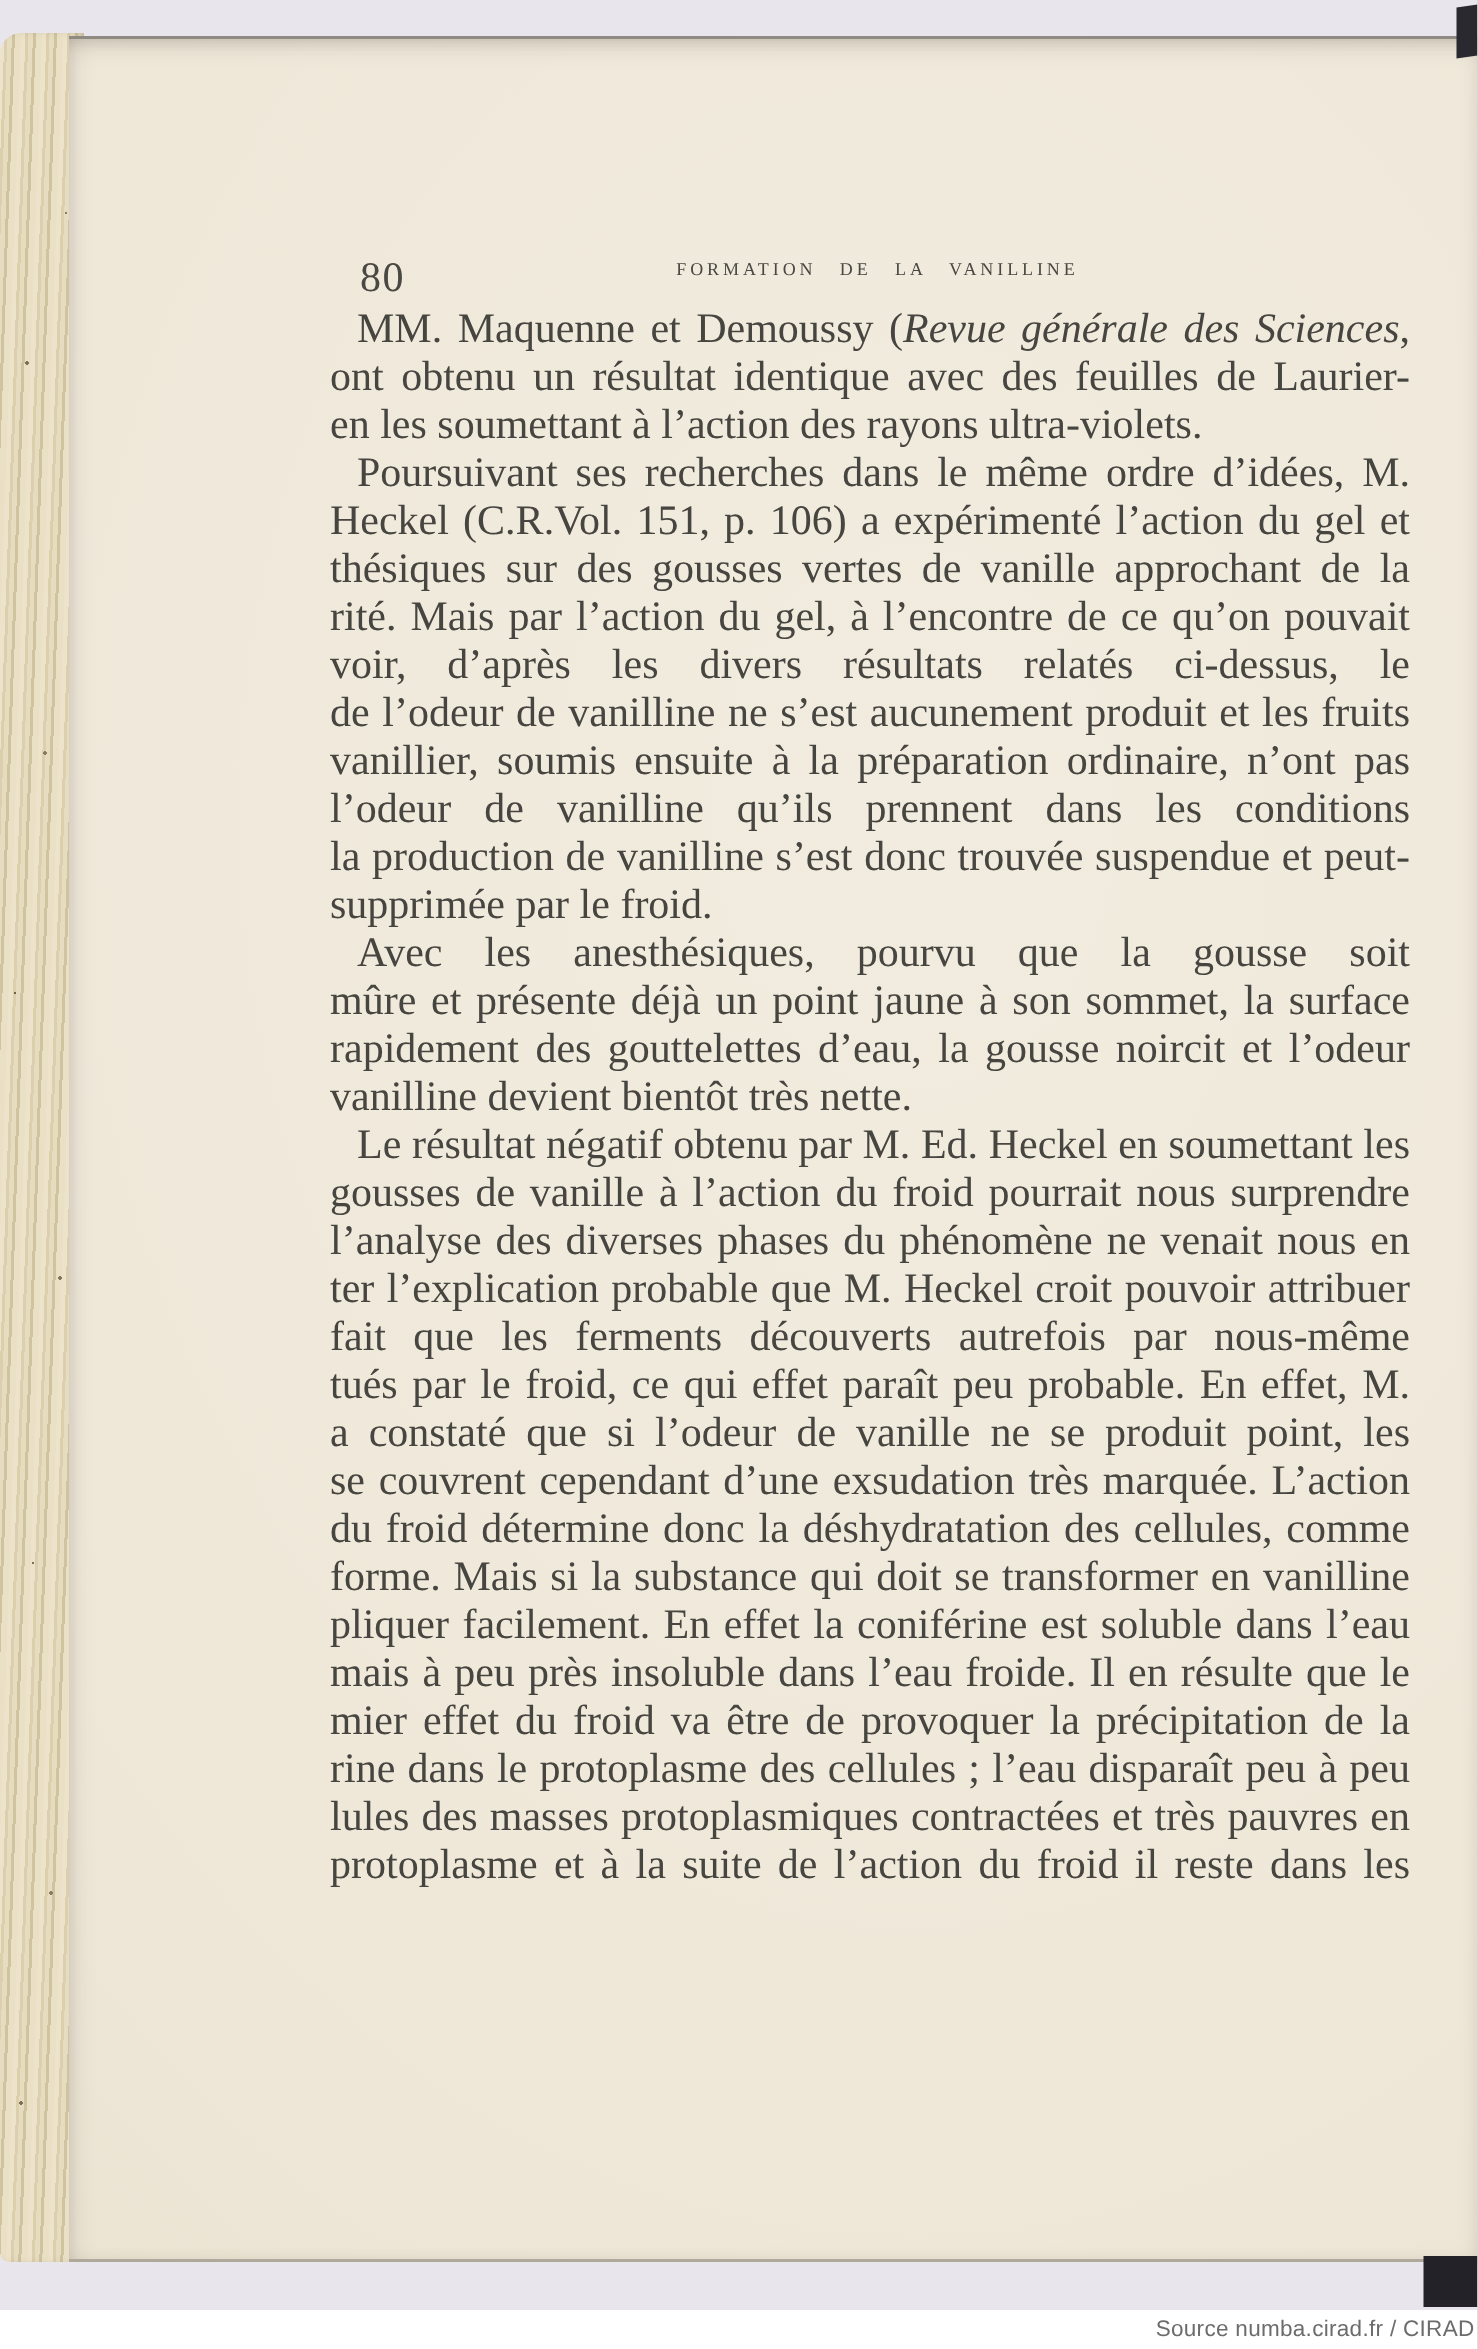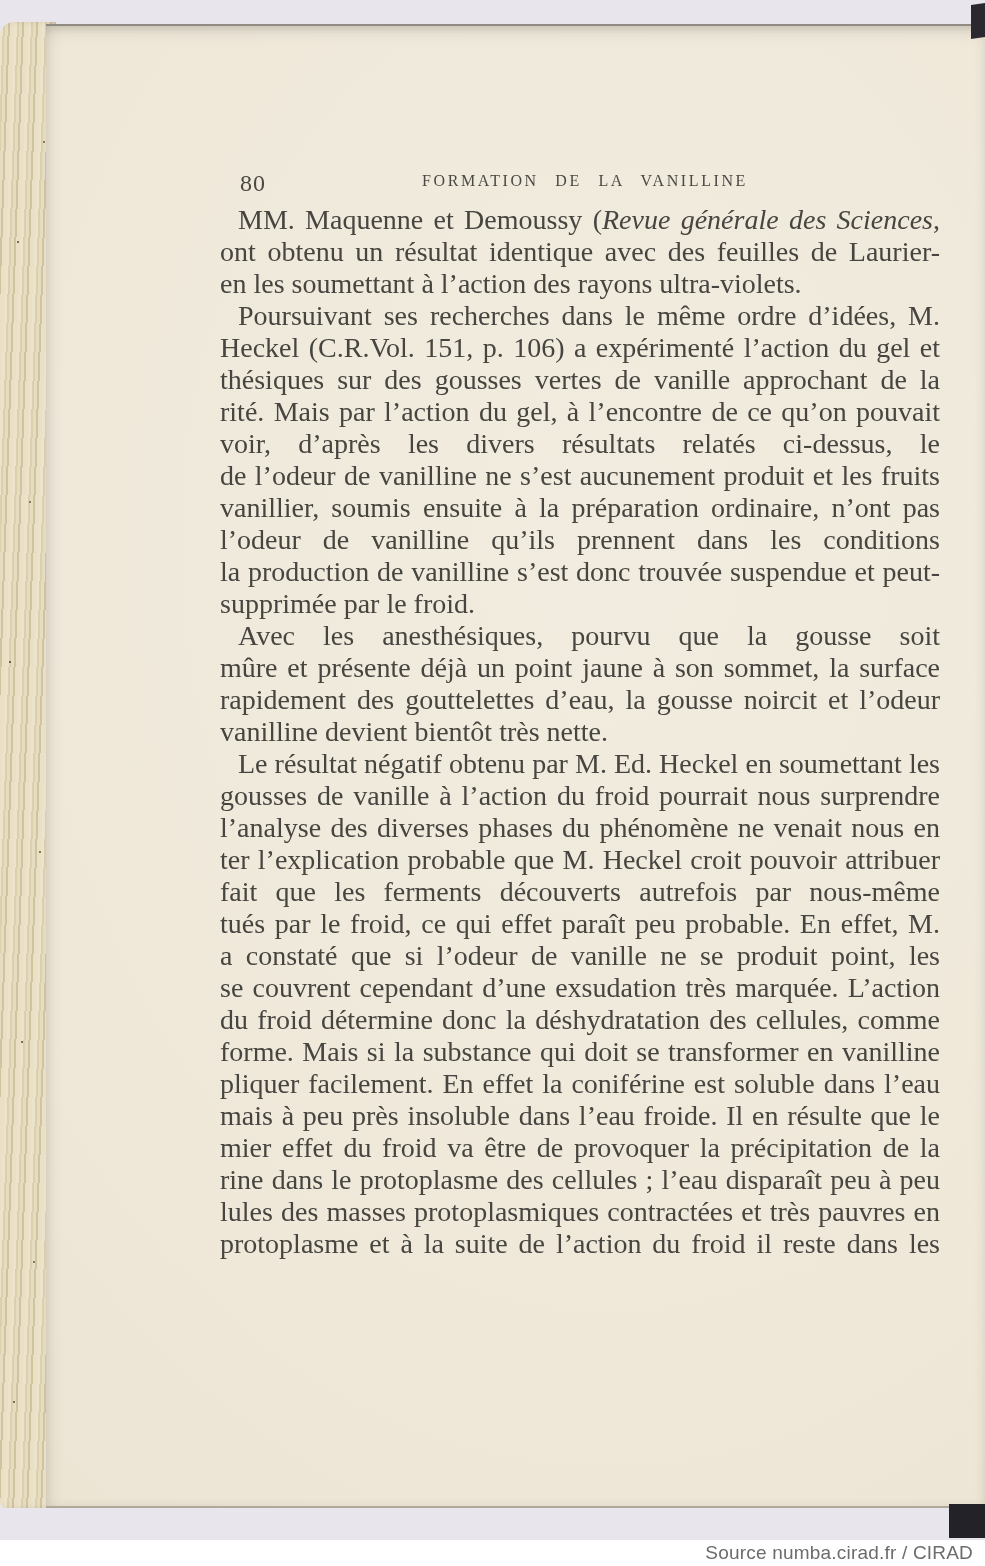--- a/index.html
+++ b/index.html
@@ -29,36 +29,36 @@
   .page {
     position:absolute; left:46px; top:24px; width:939px; height:1484px;
     background: radial-gradient(130% 110% at 60% 35%, #f1ecdf 0%, #efe8d9 55%, #e7dfcc 100%);
     border-top:2px solid #8f8b83;
     border-bottom:2px solid #b0a99b;
     box-shadow: inset 0 14px 18px -14px rgba(90,85,75,.35),
                 inset -4px 0 14px -7px rgba(120,110,95,.28),
                 inset 10px 0 16px -10px rgba(120,110,95,.30);
   }
   .header { position:absolute; left:174px; top:146px; width:720px; height:26px; color:#4a4843; }
-  .pagenum { position:absolute; left:20px; top:-2px; font-size:24px; letter-spacing:1px; }
-  .running-title { display:block; text-align:center; font-size:16px; letter-spacing:2.6px; word-spacing:10px; padding-left:10px; font-weight:400; }
+  .pagenum { position:absolute; left:20px; top:-2px; font-size:28px; letter-spacing:1px; }
+  .running-title { display:block; text-align:center; font-size:12px; letter-spacing:2.6px; word-spacing:10px; padding-left:10px; font-weight:400; }
   .bodytext { position:absolute; left:174px; top:178px; width:720px; font-size:28px; color:#474540; }
   .line {
     height:32px; line-height:32px; overflow:hidden;
     text-align:justify; text-align-last:justify; text-justify:inter-word;
   }
   .line.endline { text-align-last:left; }
   .line.indent { text-indent:18px; }
   .it { font-style:italic; }
   
   .corner-tr { position:absolute; right:0; top:4px; width:14px; height:34px; background:#2a2930; transform:skewY(-8deg); }
   .corner-br { position:absolute; right:0; top:1504px; width:36px; height:34px; background:#232228; }
   
   .source-bar { position:absolute; left:0; top:1540px; width:985px; height:26px; background:#ffffff; font-family:"Liberation Sans",sans-serif; }
-  .source-bar span { display:block; text-align:right; line-height:25px; padding-right:12px; font-size:19px; color:#6d6c6c; letter-spacing:.2px; }
+  .source-bar span { display:block; text-align:right; line-height:25px; padding-right:2px; font-size:15px; color:#6d6c6c; letter-spacing:.2px; }
 </style>
 </head>
 <body>
 
 <div class="shot">
 
   <div class="page-edges"></div>
 
   <div class="page">
     <div class="header">

